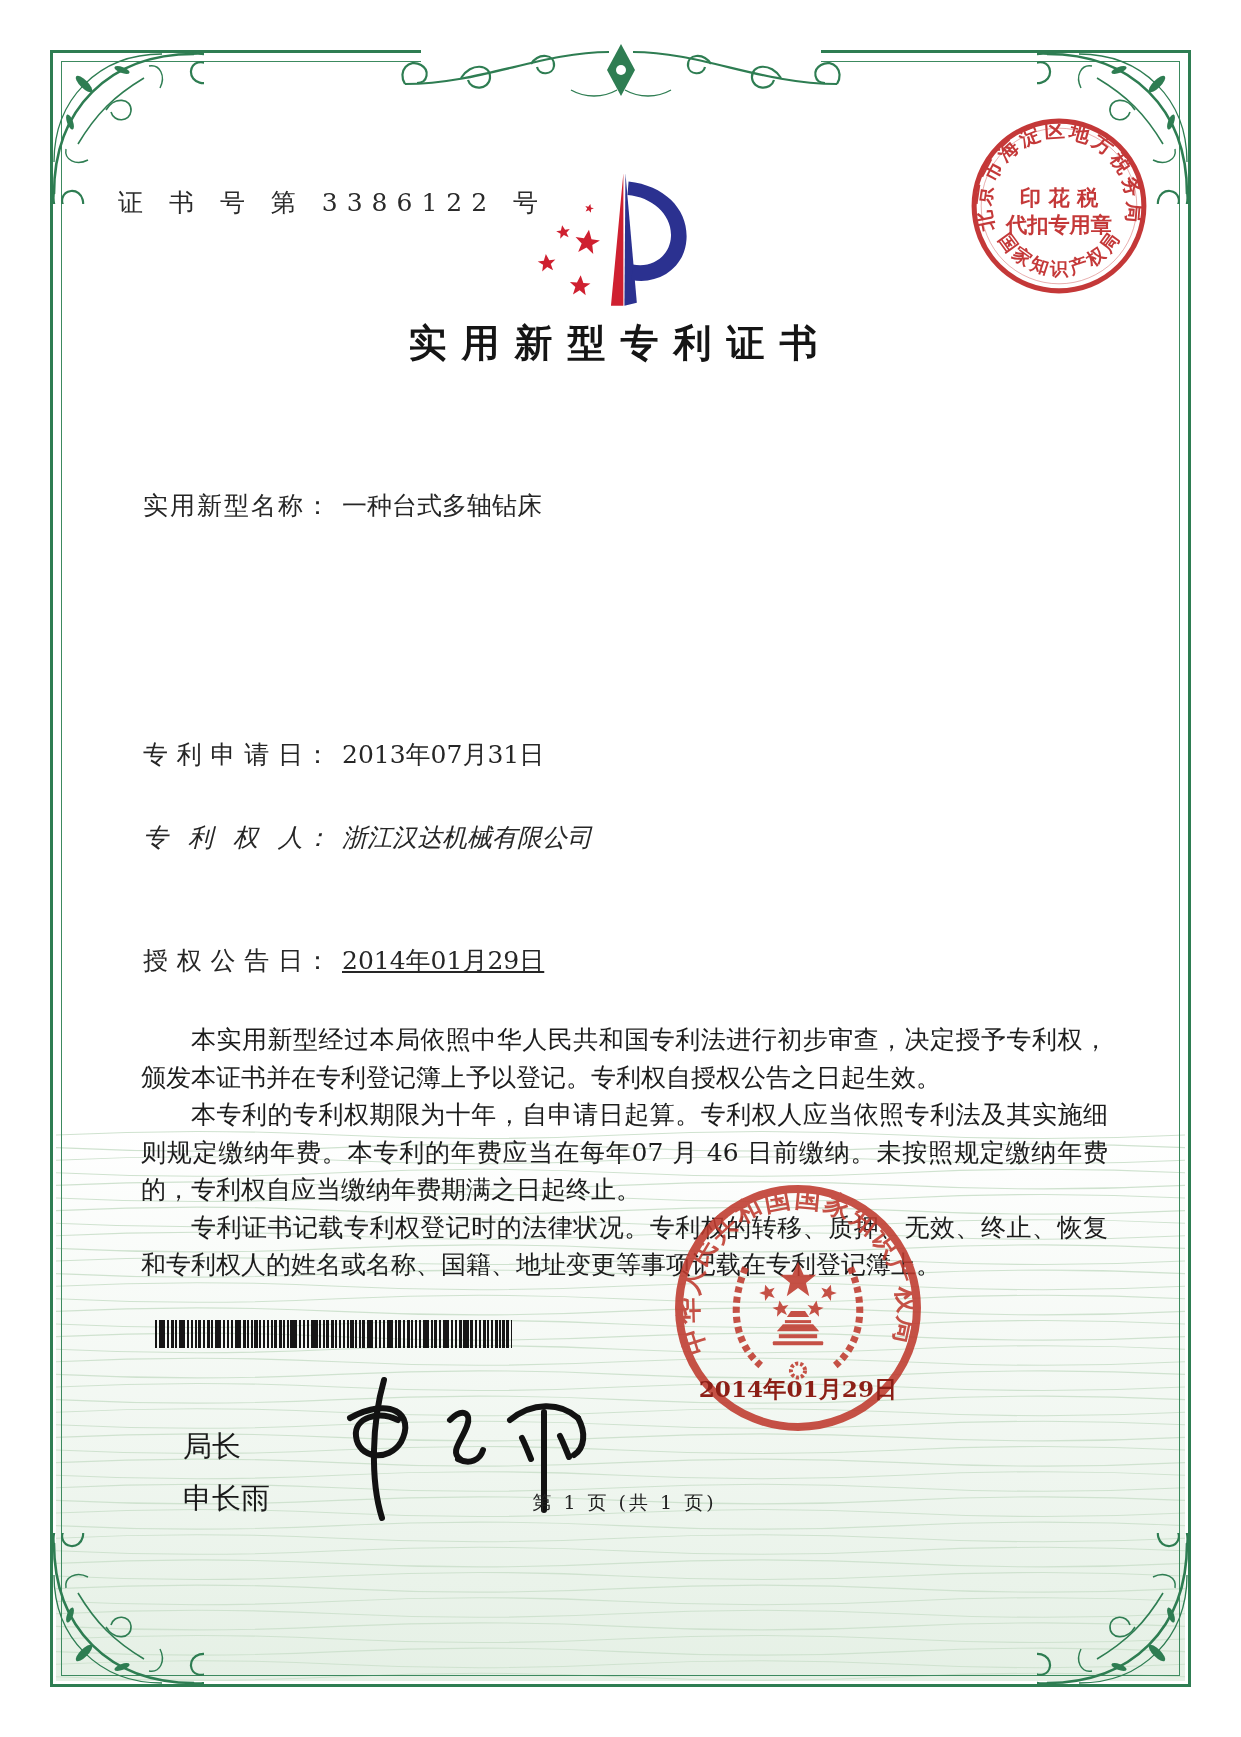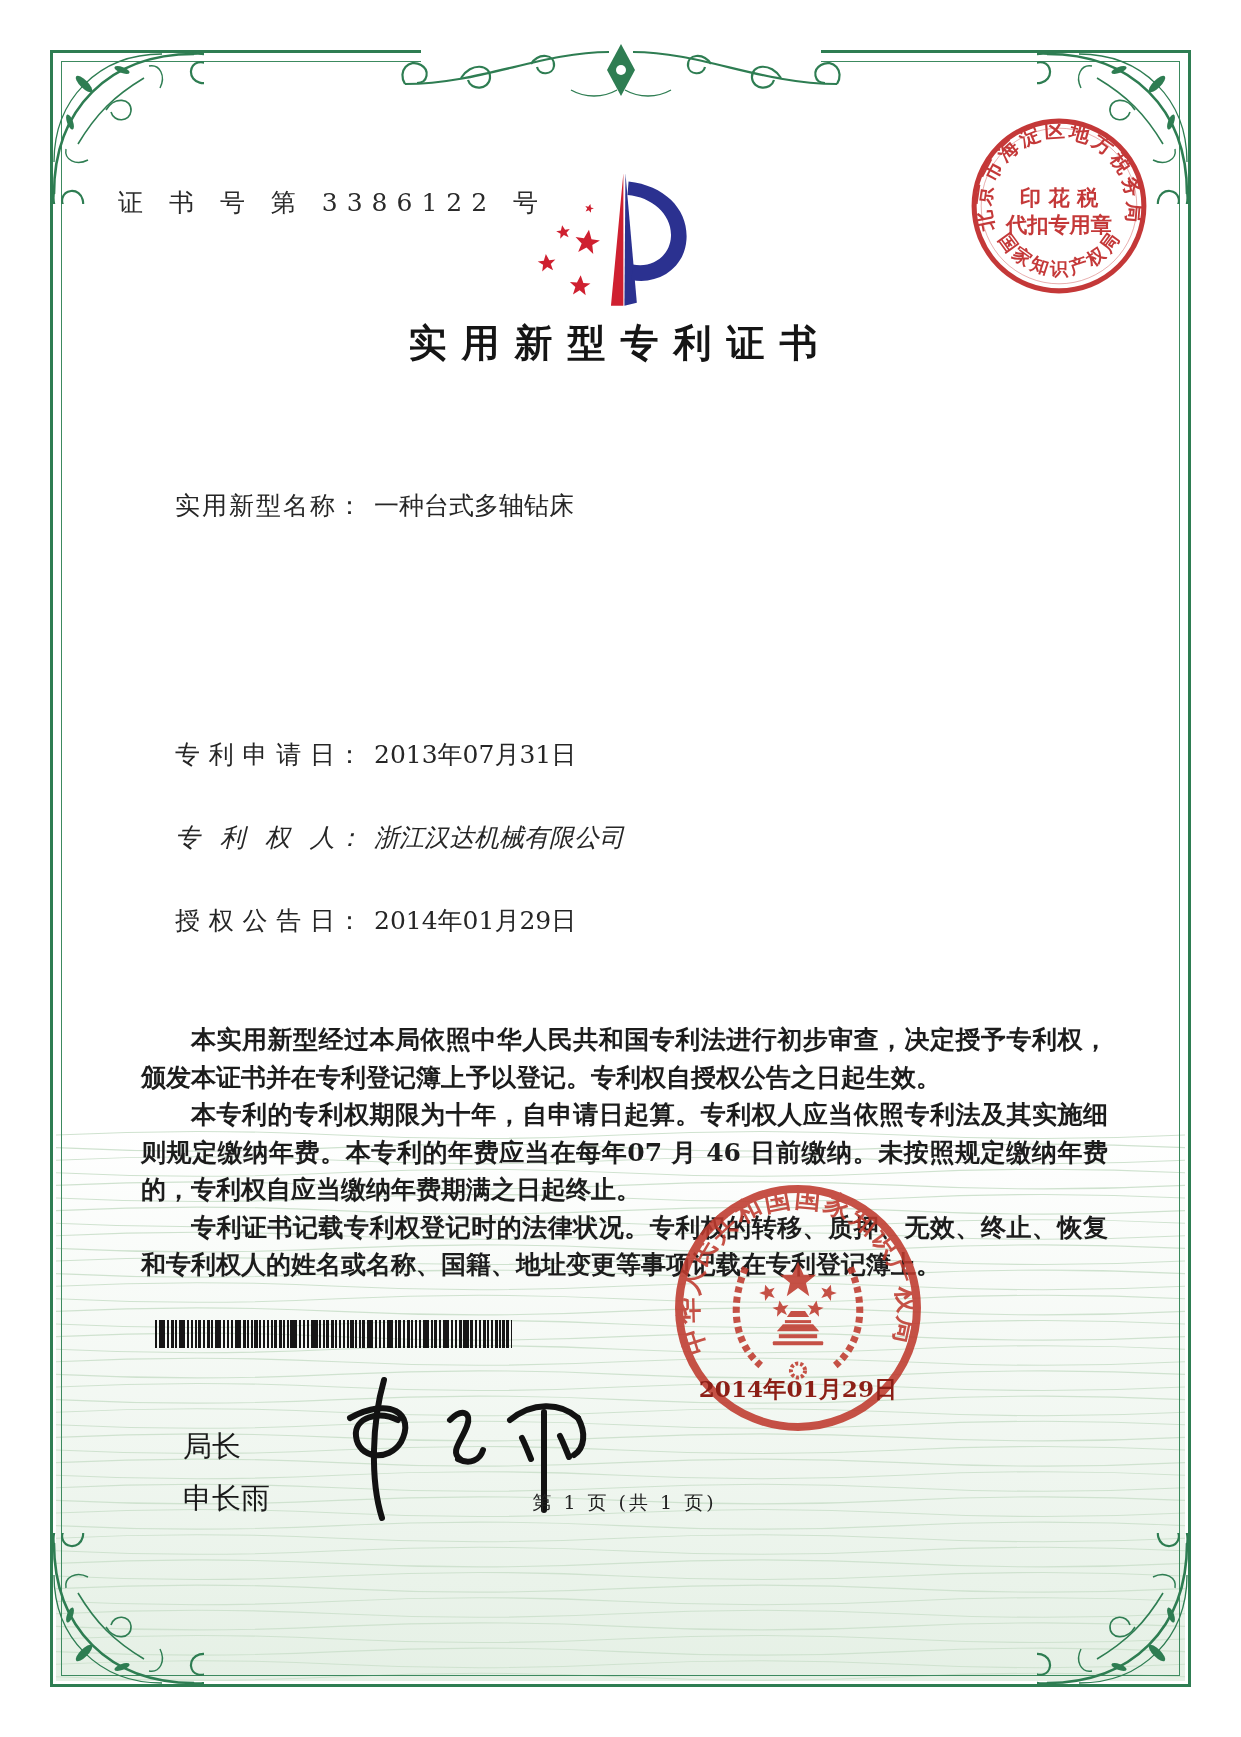--- a/index.html
+++ b/index.html
@@ -17,29 +17,29 @@
   .orn-topcenter{position:absolute;left:50%;top:26px;transform:translateX(-50%);width:460px;height:92px;}
 
   
   .cert-no{position:absolute;left:118px;top:150px;font-size:25px;letter-spacing:9px;color:#2a2a2a;white-space:nowrap;margin-top:36px;}
   .logo{position:absolute;left:527px;top:163px;}
   .tax-stamp{position:absolute;left:963px;top:110px;opacity:.93;}
   .doc-title{position:absolute;left:0;right:0;top:318px;text-align:center;
              font-size:38px;font-weight:bold;letter-spacing:15px;color:#151515;white-space:nowrap;}
 
   
-  .field-row{position:absolute;left:143px;font-size:25px;white-space:nowrap;color:#262626;margin-left:32px;}
+  .field-row{position:absolute;left:143px;font-size:25px;white-space:nowrap;color:#262626;}
   .field-label{display:inline-block;width:160px;text-align:justify;text-align-last:justify;vertical-align:bottom;}
   .field-colon{display:inline-block;margin:0 12px 0 2px;}
-  .f0{top:489px;} .f1{top:572px;} .f2{top:655px;} .f3{top:738px;} .f4{top:821px;font-style:italic;} .f5{top:904px;}
+  .f0{top:489px;} .f1{top:572px;} .f2{top:655px;} .f3{top:738px;} .f4{top:821px;font-style:italic;} .f5{top:944px;text-decoration:underline;}
 
   
   .paragraphs{position:absolute;left:141px;width:967px;top:1021px;font-size:25px;line-height:37.5px;
               text-align:justify;color:#1c1c1c;}
-  .paragraphs p{margin:0;text-indent:2em;font-weight:bold;}
+  .paragraphs p{margin:0;text-indent:2em;}
 
   
   .waves{position:absolute;left:56px;right:56px;bottom:56px;height:552px;
          background:linear-gradient(180deg,rgba(255,255,255,0) 0%,rgba(215,232,215,.35) 55%,rgba(208,228,208,.55) 100%);}
   .waves svg{display:block;width:100%;height:100%;}
 
   
   .barcode{position:absolute;left:155px;top:1320px;width:357px;height:28px;
      background-image:
        repeating-linear-gradient(90deg,#161616 0 2px,transparent 2px 4px),

